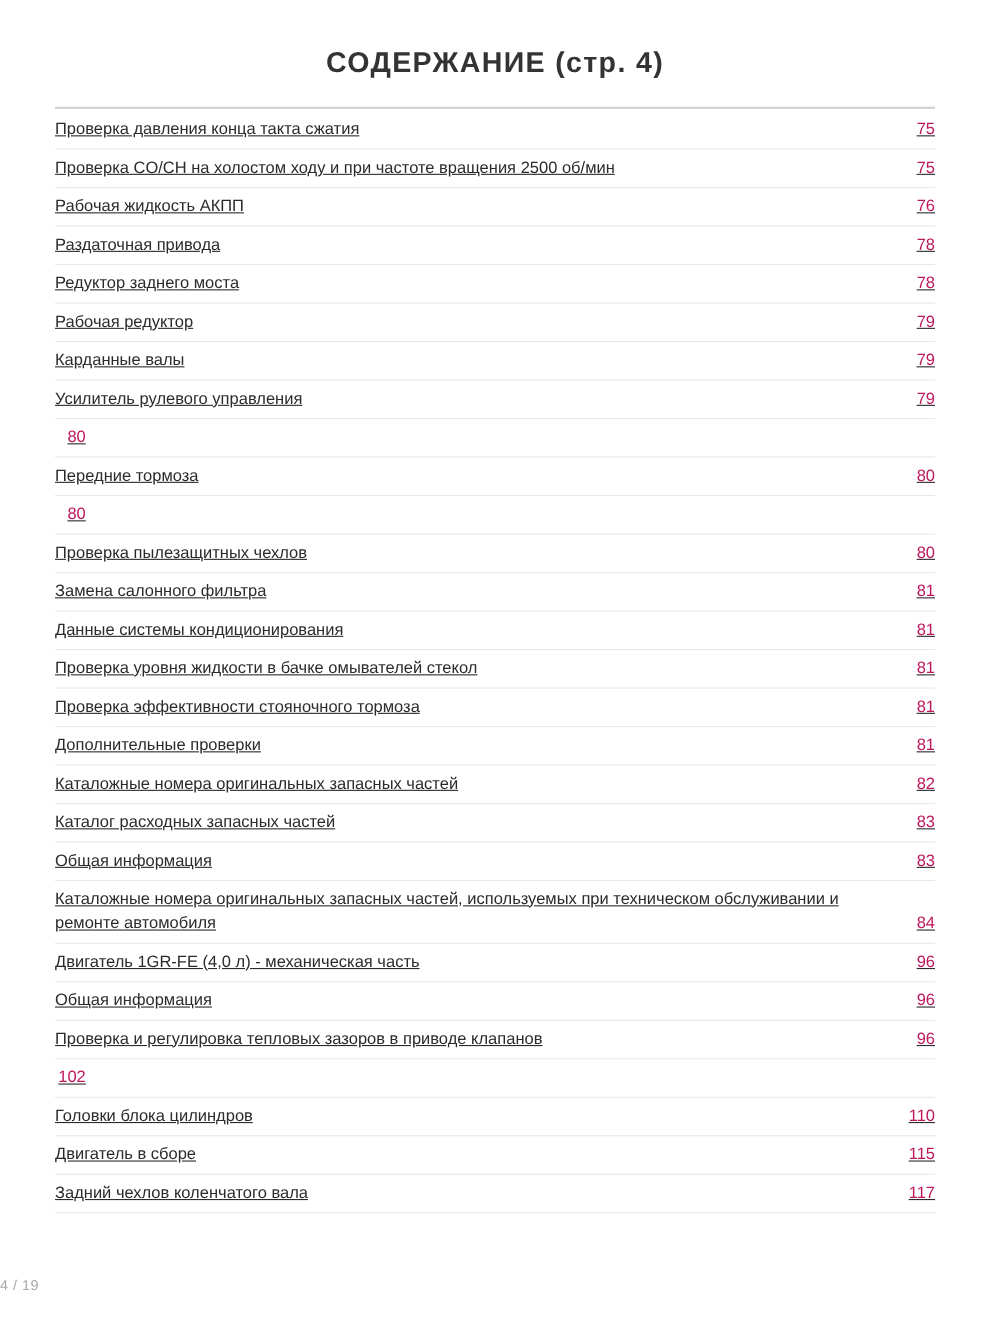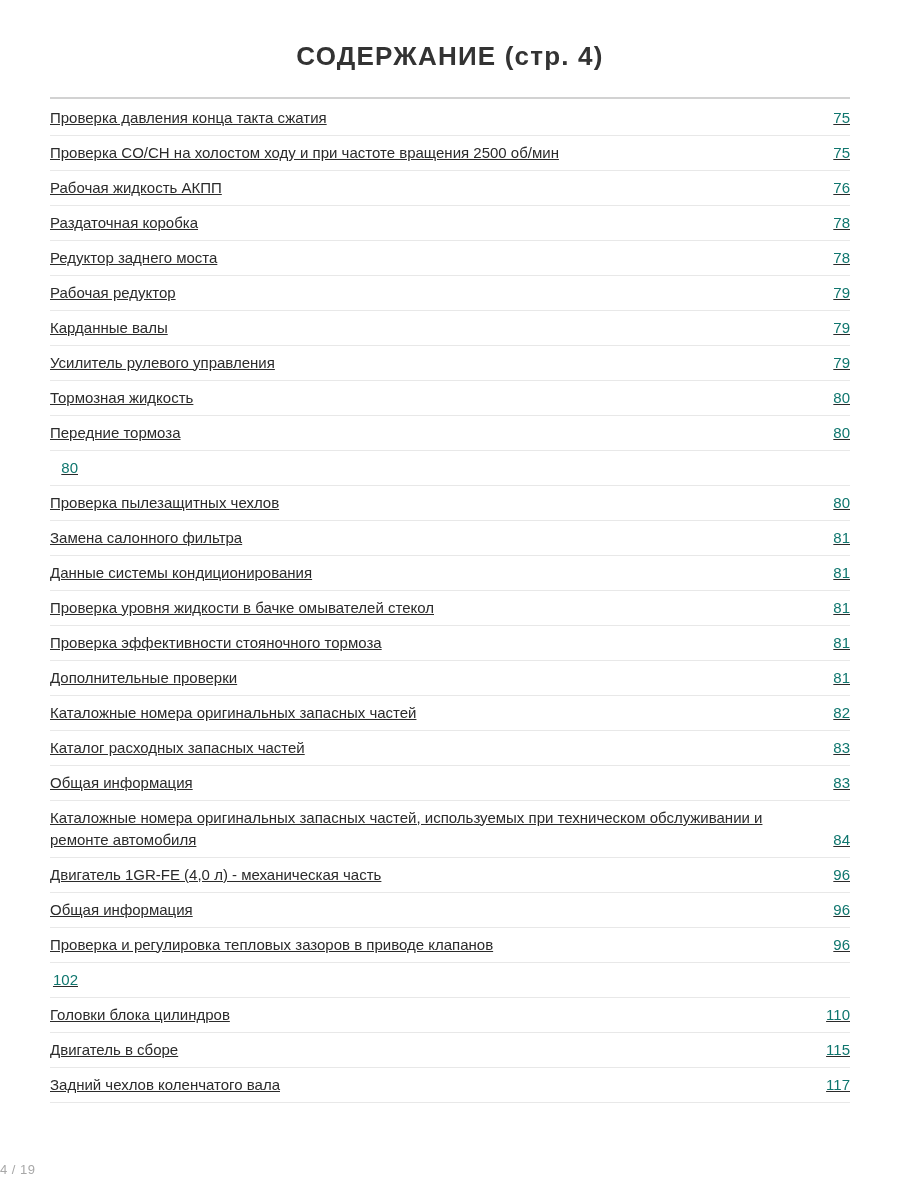--- a/index.html
+++ b/index.html
@@ -61,21 +61,21 @@
   .toc-label {
     font-size: 15px;
     line-height: 22px;
     color: #2b2b2b;
     flex: 1 1 auto;
     max-width: 730px;
   }
   .toc-page {
     font-size: 15px;
     line-height: 22px;
-    color: #0f766e;
+    color: #be185d;
     flex: 0 0 auto;
     min-width: 28px;
     text-align: right;
     white-space: nowrap;
   }
   .footer {
     margin-top: auto;
     padding-bottom: 22px;
   }
   .footer-text {
@@ -100,41 +100,40 @@
       </li>
       <li class="toc-row">
         <span class="toc-label">Проверка CO/CH на холостом ходу и при частоте вращения 2500 об/мин</span>
         <span class="toc-page">75</span>
       </li>
       <li class="toc-row">
         <span class="toc-label">Рабочая жидкость АКПП</span>
         <span class="toc-page">76</span>
       </li>
       <li class="toc-row">
-        <span class="toc-label">Раздаточная коробка</span>
+        <span class="toc-label">Раздаточная привода</span>
         <span class="toc-page">78</span>
       </li>
       <li class="toc-row">
         <span class="toc-label">Редуктор заднего моста</span>
         <span class="toc-page">78</span>
       </li>
       <li class="toc-row">
         <span class="toc-label">Рабочая редуктор</span>
         <span class="toc-page">79</span>
       </li>
       <li class="toc-row">
         <span class="toc-label">Карданные валы</span>
         <span class="toc-page">79</span>
       </li>
       <li class="toc-row">
         <span class="toc-label">Усилитель рулевого управления</span>
         <span class="toc-page">79</span>
       </li>
       <li class="toc-row">
-        <span class="toc-label">Тормозная жидкость</span>
         <span class="toc-page">80</span>
       </li>
       <li class="toc-row">
         <span class="toc-label">Передние тормоза</span>
         <span class="toc-page">80</span>
       </li>
       <li class="toc-row">
         <span class="toc-page">80</span>
       </li>
       <li class="toc-row">

